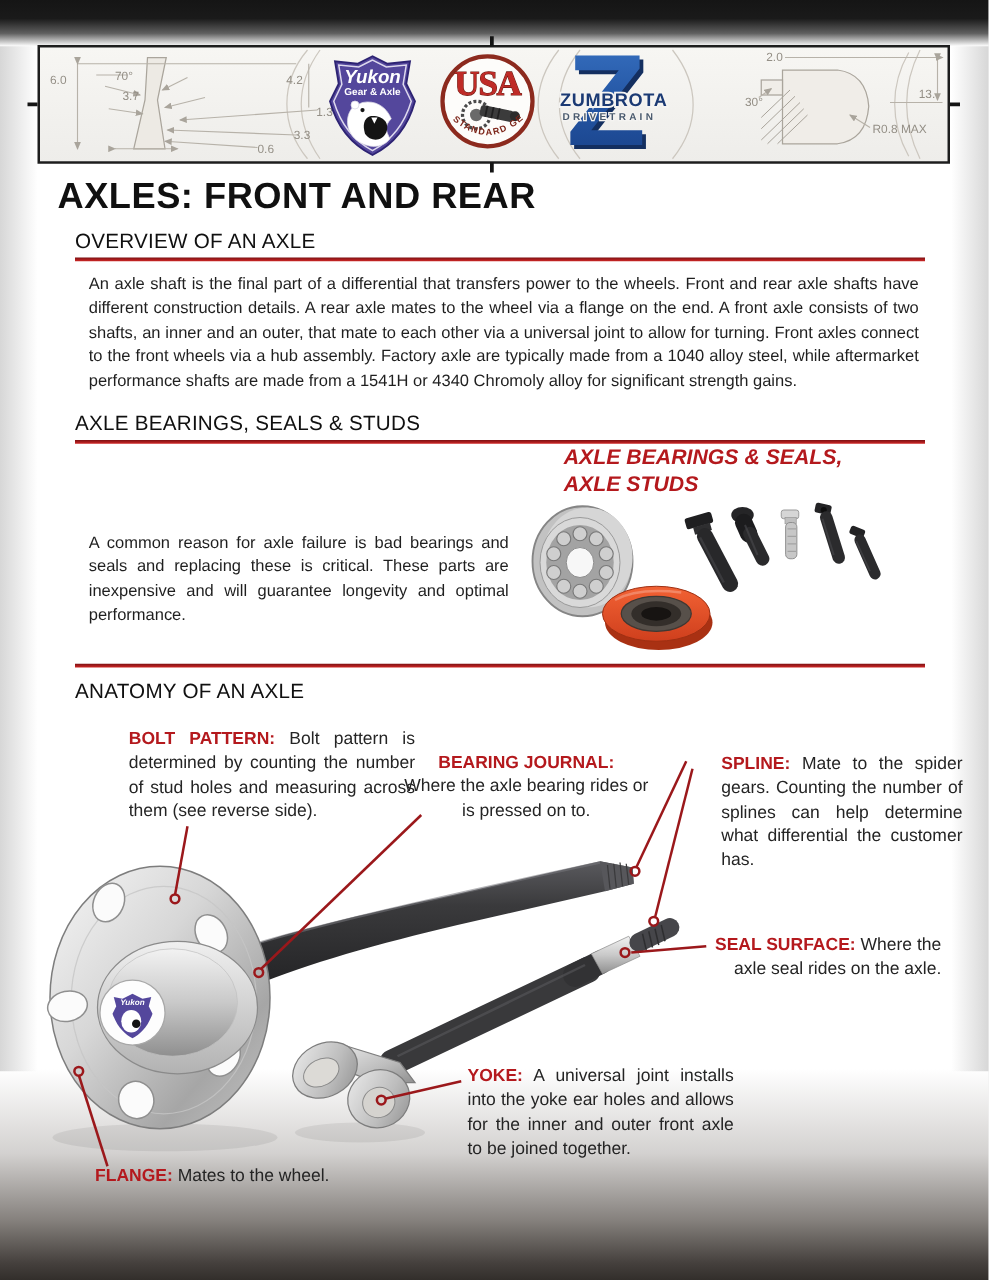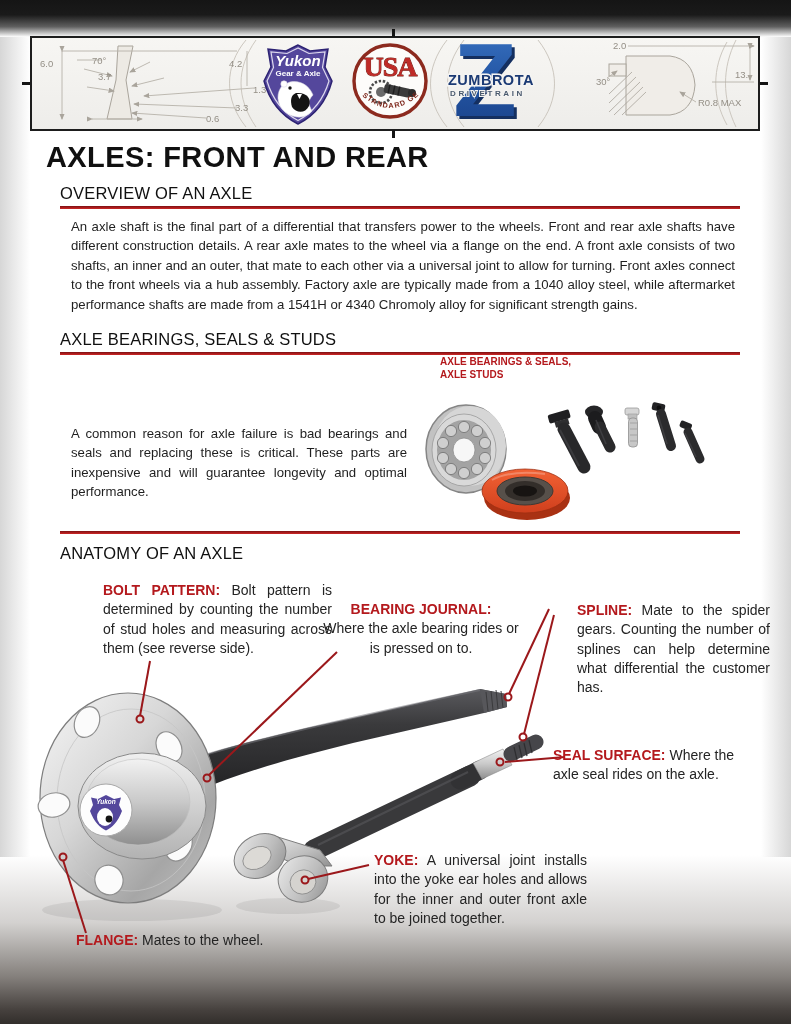--- a/index.html
+++ b/index.html
@@ -18,21 +18,21 @@
   
   .banner{left:30px;top:36px;width:730px;height:95px;box-sizing:border-box;z-index:3;
     border:2px solid #1d1d1d;background:linear-gradient(180deg,#f7f6f3,#eeedea);}
   .tick{background:#141414;z-index:4;}
   
   .doc-title{left:46px;top:141px;font-size:29px;font-weight:700;color:#101010;letter-spacing:.4px;z-index:6;}
   .h2{font-size:16.5px;font-weight:400;color:#101010;letter-spacing:.2px;z-index:6;}
   .rule{height:3px;width:680px;left:60px;z-index:6;background:linear-gradient(180deg,#7c1012,#cf2726);}
   .body-text{font-size:13.2px;line-height:1.47;color:#1f1f1f;text-align:justify;z-index:6;}
   .lead{font-weight:700;text-align:left;}
-  .photo-caption{left:440px;top:355px;font-size:10px;font-weight:700;color:#b4191d;line-height:1.3;z-index:6;}
+  .photo-caption{left:451px;top:355px;font-size:17px;font-weight:700;color:#b4191d;line-height:1.3;z-index:6;font-style:italic;}
   .callout{font-size:14px;line-height:1.38;color:#242424;z-index:6;}
   .co-label{color:#b4191d;font-weight:700;}
   .co-label.block{display:block;}
   .just{text-align:justify;}
   .diagram-svg{left:0;top:0;width:791px;height:1024px;z-index:5;pointer-events:none;}
   .banner-svg{width:100%;height:100%;display:block;}
 </style>
 </head>
 <body>
 
@@ -190,21 +190,21 @@
     <span>Bolt pattern is determined by counting the number of stud holes and measuring across them (see reverse side).</span>
   </div>
   <div class="abs callout" style="left:321px;top:600px;width:200px;text-align:center;">
     <span class="co-label block">BEARING JOURNAL:</span>
     <span>Where the axle bearing rides or is pressed on to.</span>
   </div>
   <div class="abs callout just" style="left:577px;top:601px;width:193px;">
     <span class="co-label">SPLINE:</span>
     <span>Mate to the spider gears. Counting the number of splines can help determine what differential the customer has.</span>
   </div>
-  <div class="abs callout" style="left:553px;top:746px;width:186px;">
+  <div class="abs callout" style="left:567px;top:746px;width:186px;text-align:right;">
     <span class="co-label">SEAL SURFACE:</span>
     <span>Where the axle seal rides on the axle.</span>
   </div>
   <div class="abs callout just" style="left:374px;top:851px;width:213px;">
     <span class="co-label">YOKE:</span>
     <span>A universal joint installs into the yoke ear holes and allows for the inner and outer front axle to be joined together.</span>
   </div>
   <div class="abs callout" style="left:76px;top:931px;width:300px;z-index:6;">
     <span class="co-label">FLANGE:</span>
     <span>Mates to the wheel.</span>

